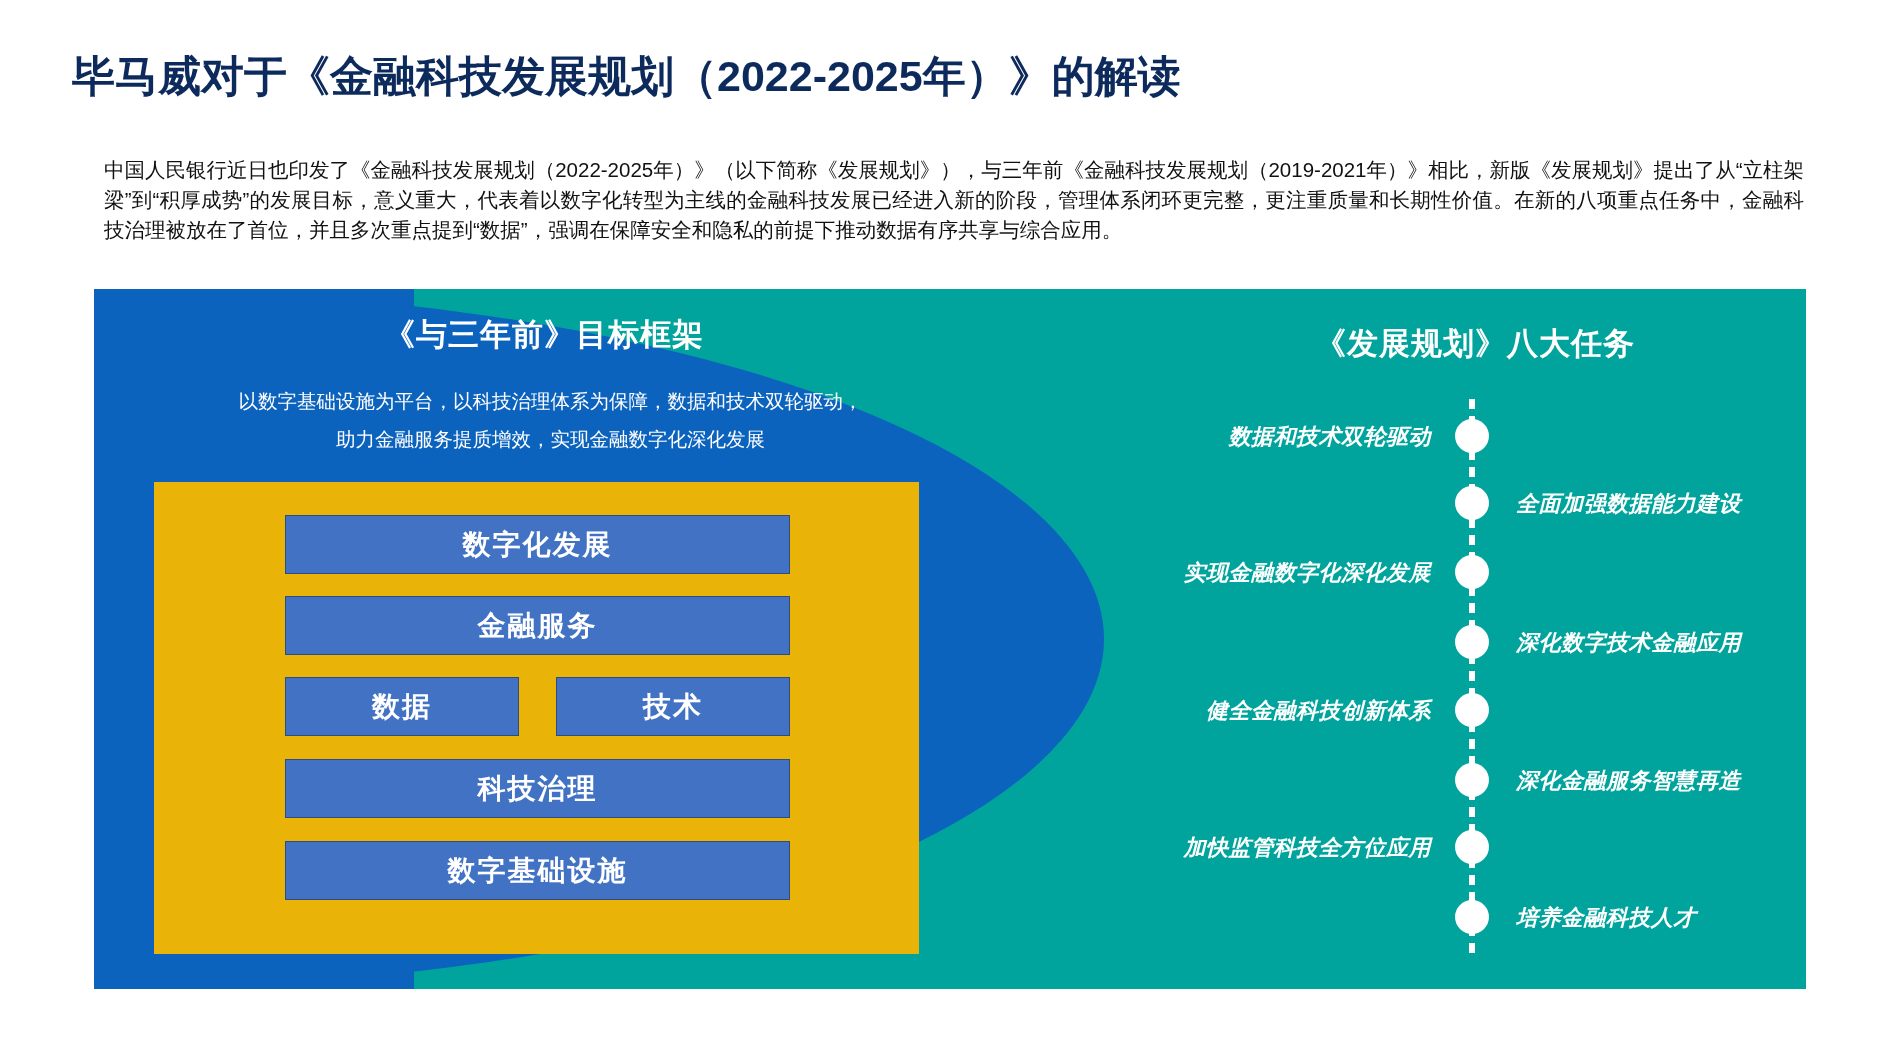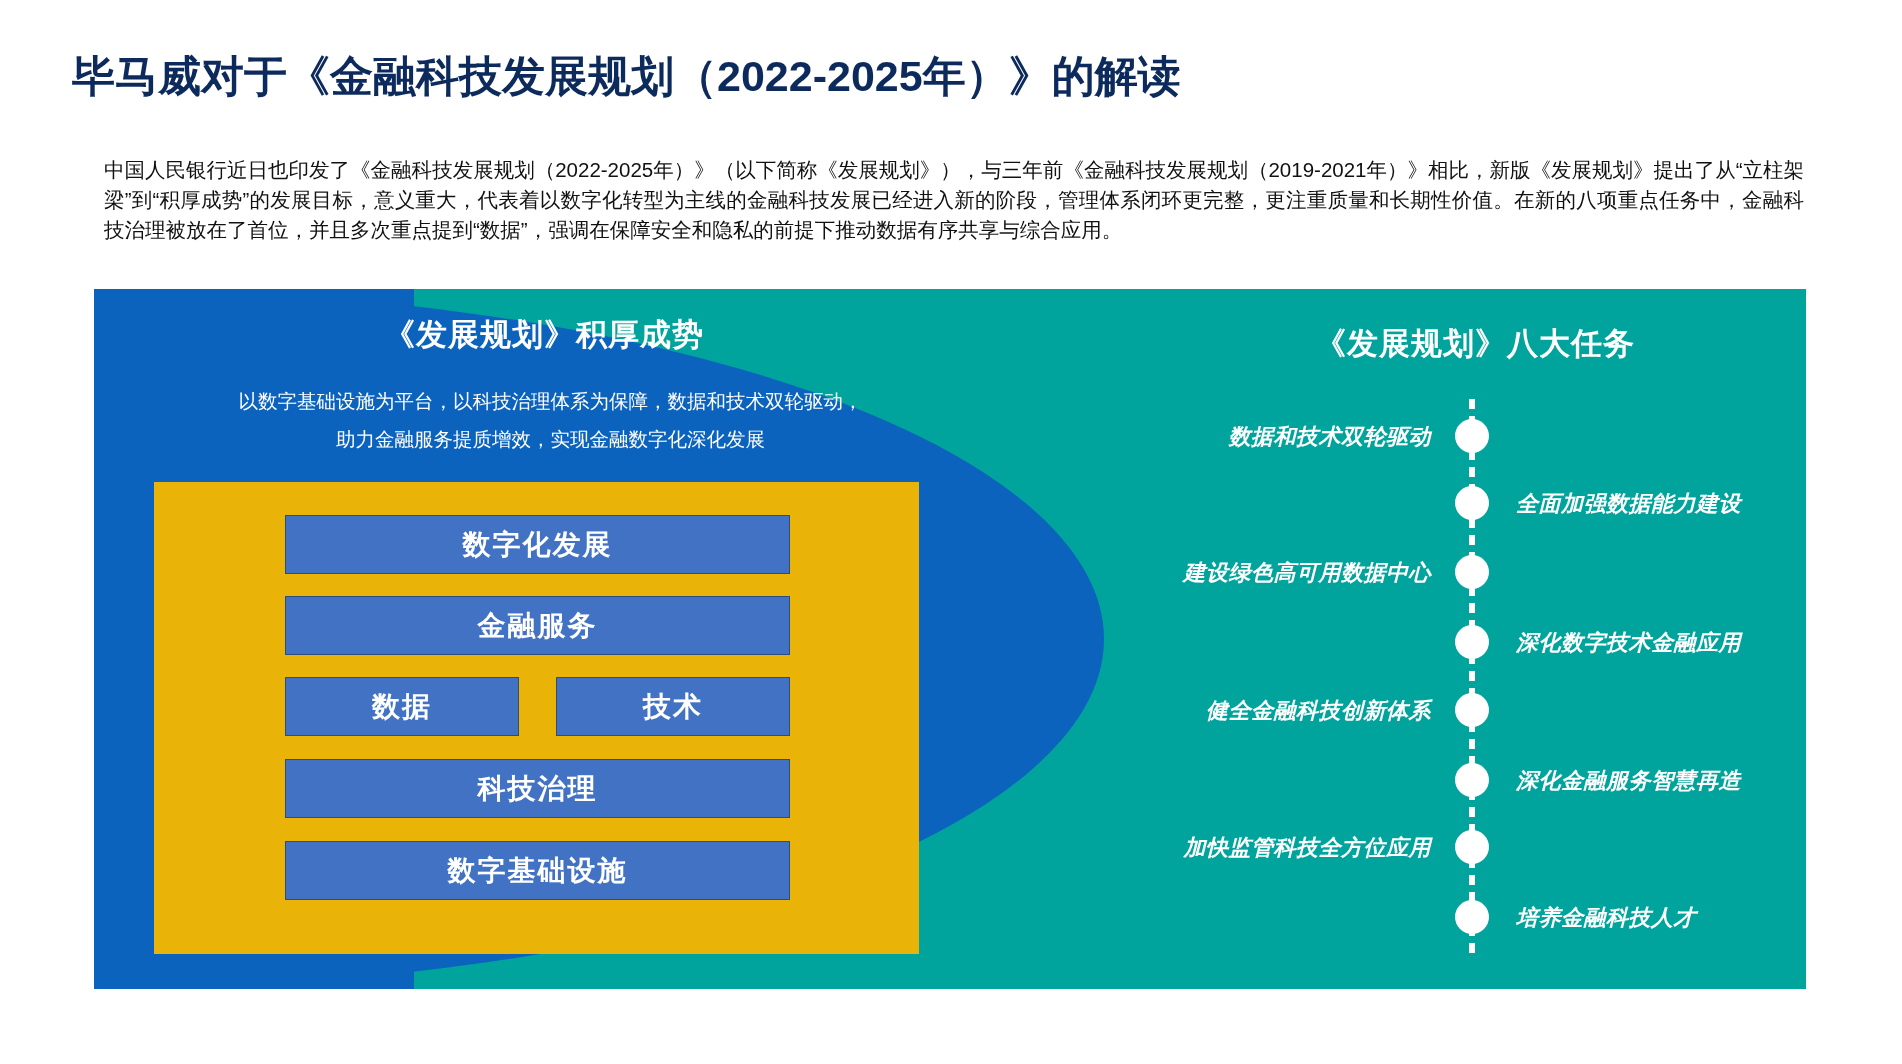--- a/index.html
+++ b/index.html
@@ -170,21 +170,21 @@
 <div id="intro-paragraph">
   <p>中国人民银行近日也印发了《金融科技发展规划（2022-2025年）》（以下简称《发展规划》），与三年前《金融科技发展规划（2019-2021年）》相比，新版《发展规划》提出了从“立柱架梁”到“积厚成势”的发展目标，意义重大，代表着以数字化转型为主线的金融科技发展已经进入新的阶段，管理体系闭环更完整，更注重质量和长期性价值。在新的八项重点任务中，金融科技治理被放在了首位，并且多次重点提到“数据”，强调在保障安全和隐私的前提下推动数据有序共享与综合应用。</p>
 </div>
 
 <div id="main-panel">
 
   <div id="blue-region"></div>
   <div id="blue-flat"></div>
 
   <div id="left-content">
-    <div id="left-title">《发展规划》积厚成势</div>
+    <div id="left-title">《与三年前》目标框架</div>
     <div class="left-sub" id="left-sub-1">以数字基础设施为平台，以科技治理体系为保障，数据和技术双轮驱动，</div>
     <div class="left-sub" id="left-sub-2">助力金融服务提质增效，实现金融数字化深化发展</div>
 
     <div id="framework-box">
       <div class="fw-row" id="fw-row-1">数字化发展</div>
       <div class="fw-row" id="fw-row-2">金融服务</div>
       <div id="fw-row-pair">
         <div class="fw-half">数据</div>
         <div class="fw-half">技术</div>
       </div>
@@ -195,21 +195,21 @@
 
   <div id="right-content">
     <div id="right-title">《发展规划》八大任务</div>
     <div id="timeline"></div>
     <div id="task-items">
         <div class="task-node" style="top: 130px;"></div>
         <div class="task-label left" style="top: 133px;">数据和技术双轮驱动</div>
         <div class="task-node" style="top: 197px;"></div>
         <div class="task-label right" style="top: 200px;">全面加强数据能力建设</div>
         <div class="task-node" style="top: 266px;"></div>
-        <div class="task-label left" style="top: 269px;">建设绿色高可用数据中心</div>
+        <div class="task-label left" style="top: 269px;">实现金融数字化深化发展</div>
         <div class="task-node" style="top: 336px;"></div>
         <div class="task-label right" style="top: 339px;">深化数字技术金融应用</div>
         <div class="task-node" style="top: 404px;"></div>
         <div class="task-label left" style="top: 407px;">健全金融科技创新体系</div>
         <div class="task-node" style="top: 474px;"></div>
         <div class="task-label right" style="top: 477px;">深化金融服务智慧再造</div>
         <div class="task-node" style="top: 541px;"></div>
         <div class="task-label left" style="top: 544px;">加快监管科技全方位应用</div>
         <div class="task-node" style="top: 611px;"></div>
         <div class="task-label right" style="top: 614px;">培养金融科技人才</div>

